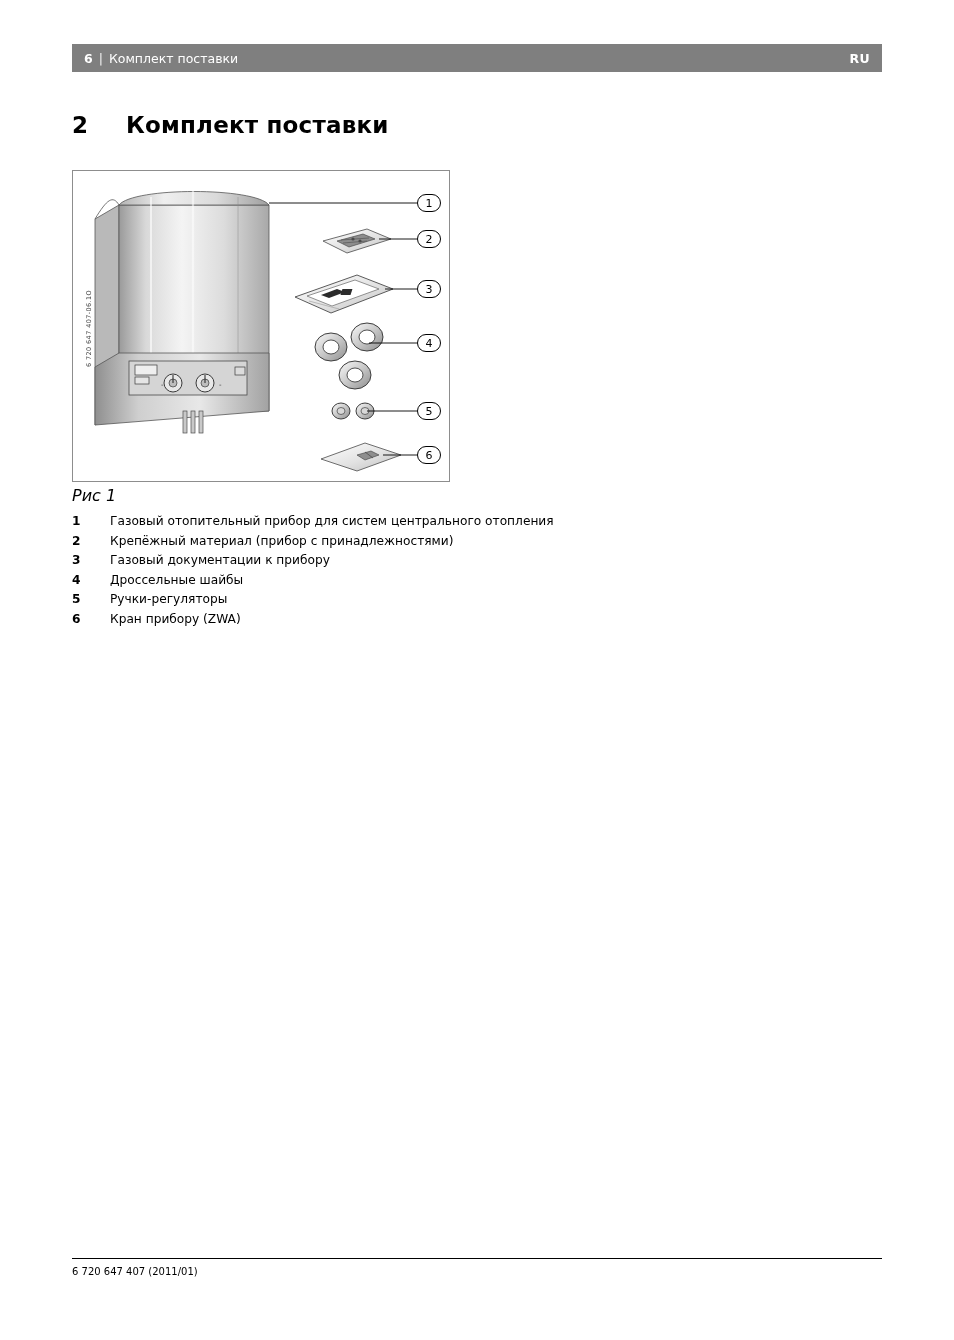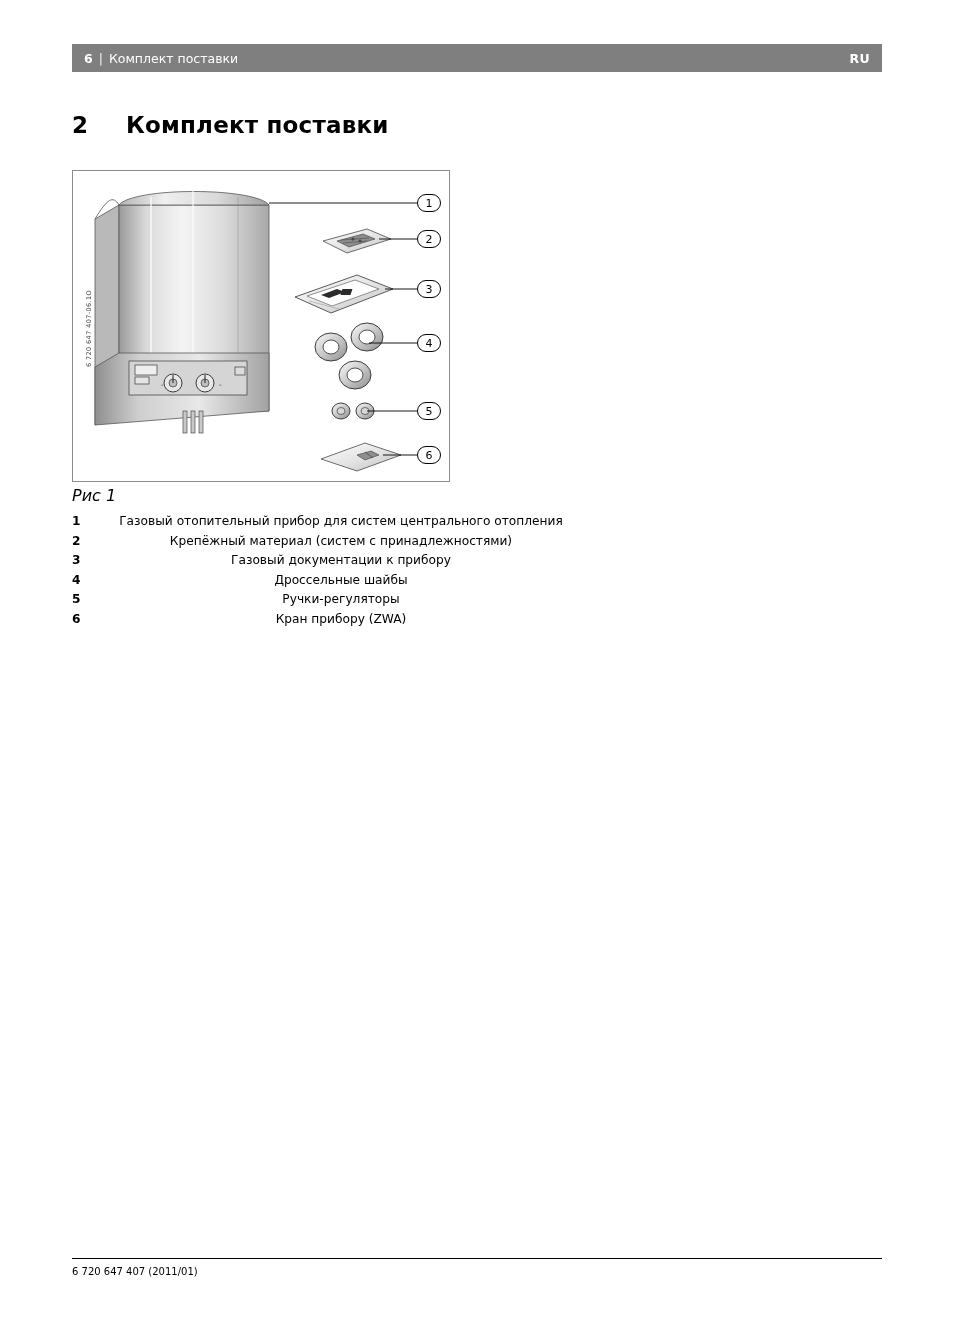--- a/index.html
+++ b/index.html
@@ -115,21 +115,20 @@
     align-items: flex-start;
     margin-bottom: 1px;
   }
   .legend-num {
     font-weight: bold;
     width: 38px;
     flex: 0 0 38px;
   }
   .legend-text {
     flex: 1;
-    text-align: center;
   }
 
   
   .footer-rule {
     position: absolute;
     left: 72px;
     top: 1258px;
     width: 810px;
     height: 1px;
     background: #000;
@@ -299,21 +298,21 @@
 
 <div class="fig-caption">Рис 1</div>
 
 <div class="legend">
   <div class="legend-row">
     <span class="legend-num">1</span>
     <span class="legend-text">Газовый отопительный прибор для систем центрального отопления</span>
   </div>
   <div class="legend-row">
     <span class="legend-num">2</span>
-    <span class="legend-text">Крепёжный материал (систем с принадлежностями)</span>
+    <span class="legend-text">Крепёжный материал (прибор с принадлежностями)</span>
   </div>
   <div class="legend-row">
     <span class="legend-num">3</span>
     <span class="legend-text">Газовый документации к прибору</span>
   </div>
   <div class="legend-row">
     <span class="legend-num">4</span>
     <span class="legend-text">Дроссельные шайбы</span>
   </div>
   <div class="legend-row">

